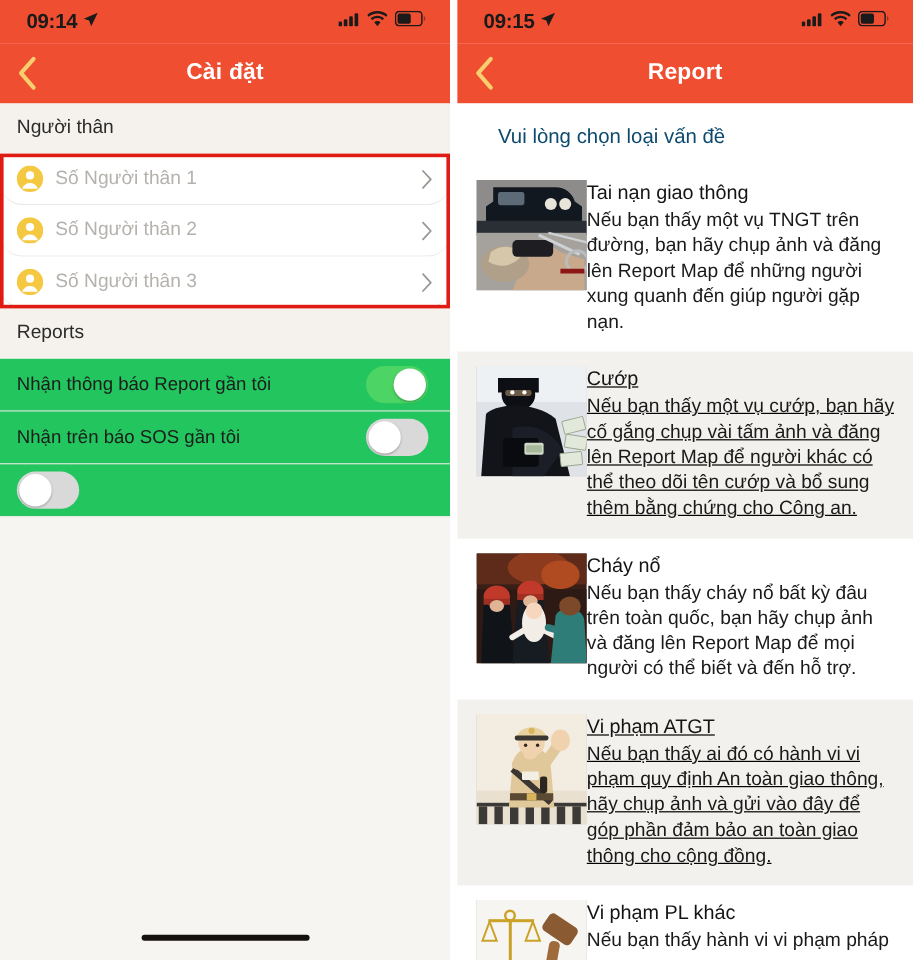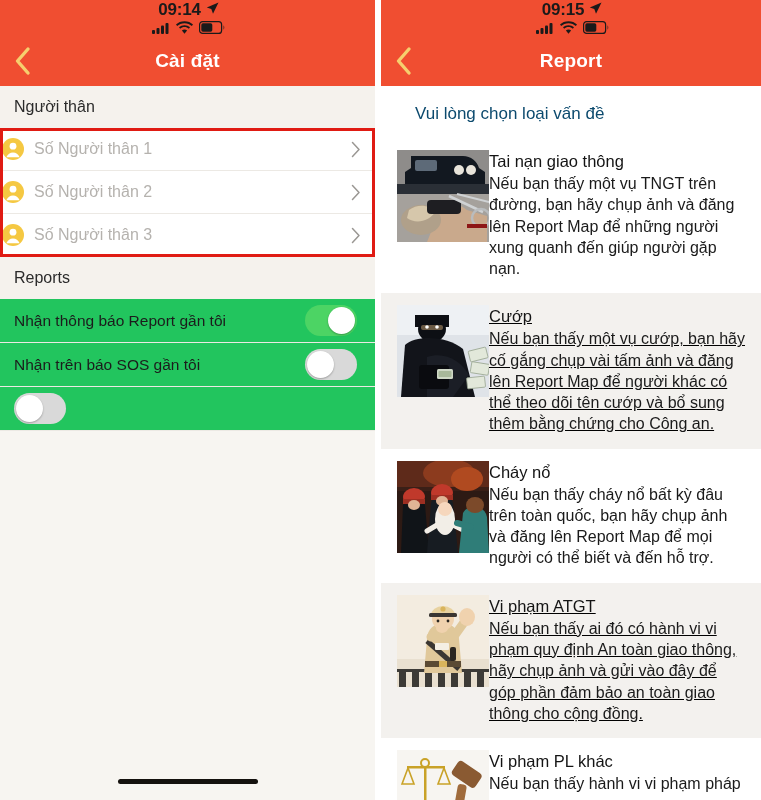--- a/index.html
+++ b/index.html
@@ -15,21 +15,20 @@
   .phone-left  { width: 375px; background: #f7f5f1; }
   .gutter { width: 6px; height: 800px; background: #ffffff; }
   .phone-right { width: 380px; background: #ffffff; }
 
   
   .statusbar {
     height: 36px; display: flex; align-items: center;
     justify-content: space-between;
     padding: 0 20px 0 22px;
     background: #f04e31;
-    flex-direction: column;
   }
   .status-time {
     color: #1a1a1a; font-size: 17px; font-weight: bold;
     letter-spacing: -0.2px; display: flex; align-items: center; gap: 5px;
   }
   .loc-arrow { display: block; }
   .status-icons { display: flex; align-items: center; gap: 6px; }
 
   
   .navbar {
@@ -54,22 +53,23 @@
     font-size: 16px; color: #2b2b2b;
     background: #f5f2ed;
   }
   .relatives-wrap { position: relative; background: #ffffff; }
   .redbox {
     position: absolute; left: 0; top: 0; right: 0; bottom: 0;
     border: 3px solid #e01b13; pointer-events: none;
   }
   .row {
     height: 43px; display: flex; align-items: center;
-    padding: 0 14px 0 2px; background: #ffffff;
+    padding: 0 14px 0 14px; background: #ffffff;
     border-bottom: 1px solid #ece9e4;
+    border-radius: 19px;
   }
   .row:last-child { border-bottom: none; }
   .avatar-icon { flex: 0 0 auto; margin-right: 10px; line-height: 0; }
   .row-label { flex: 1 1 auto; font-size: 16px; color: #b5b2ae; }
   .row-chevron { flex: 0 0 auto; line-height: 0; }
 
   .toggle-row {
     height: 44px; display: flex; align-items: center;
     justify-content: space-between;
     padding: 0 18px 0 14px; background: #22c55e;

